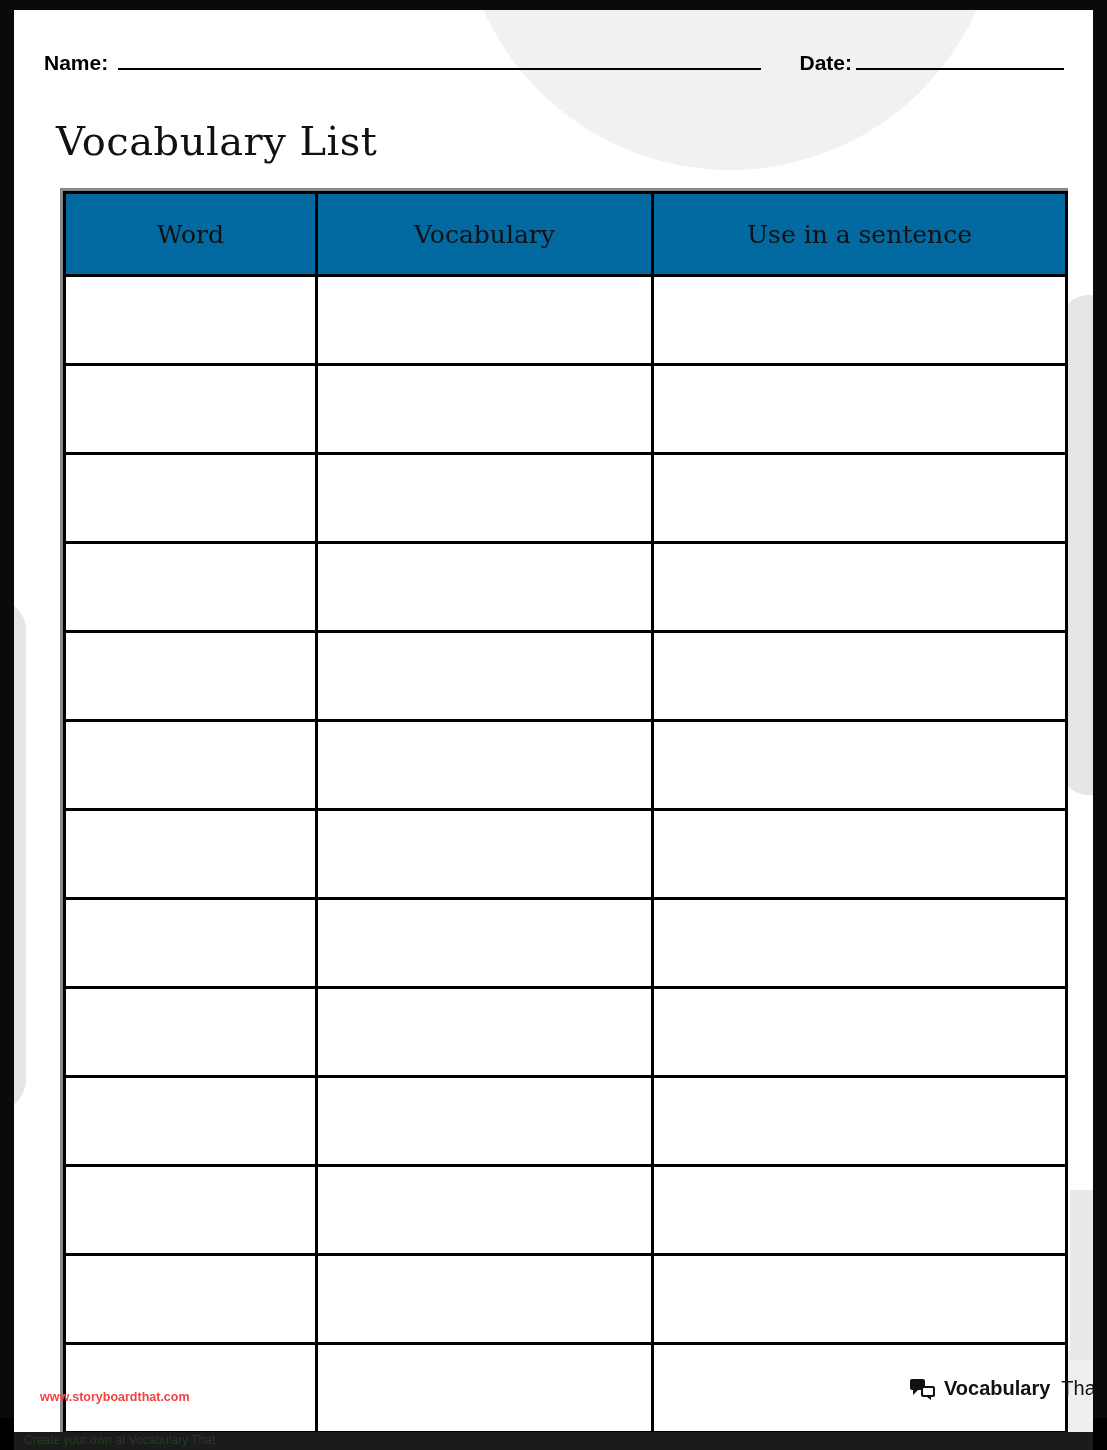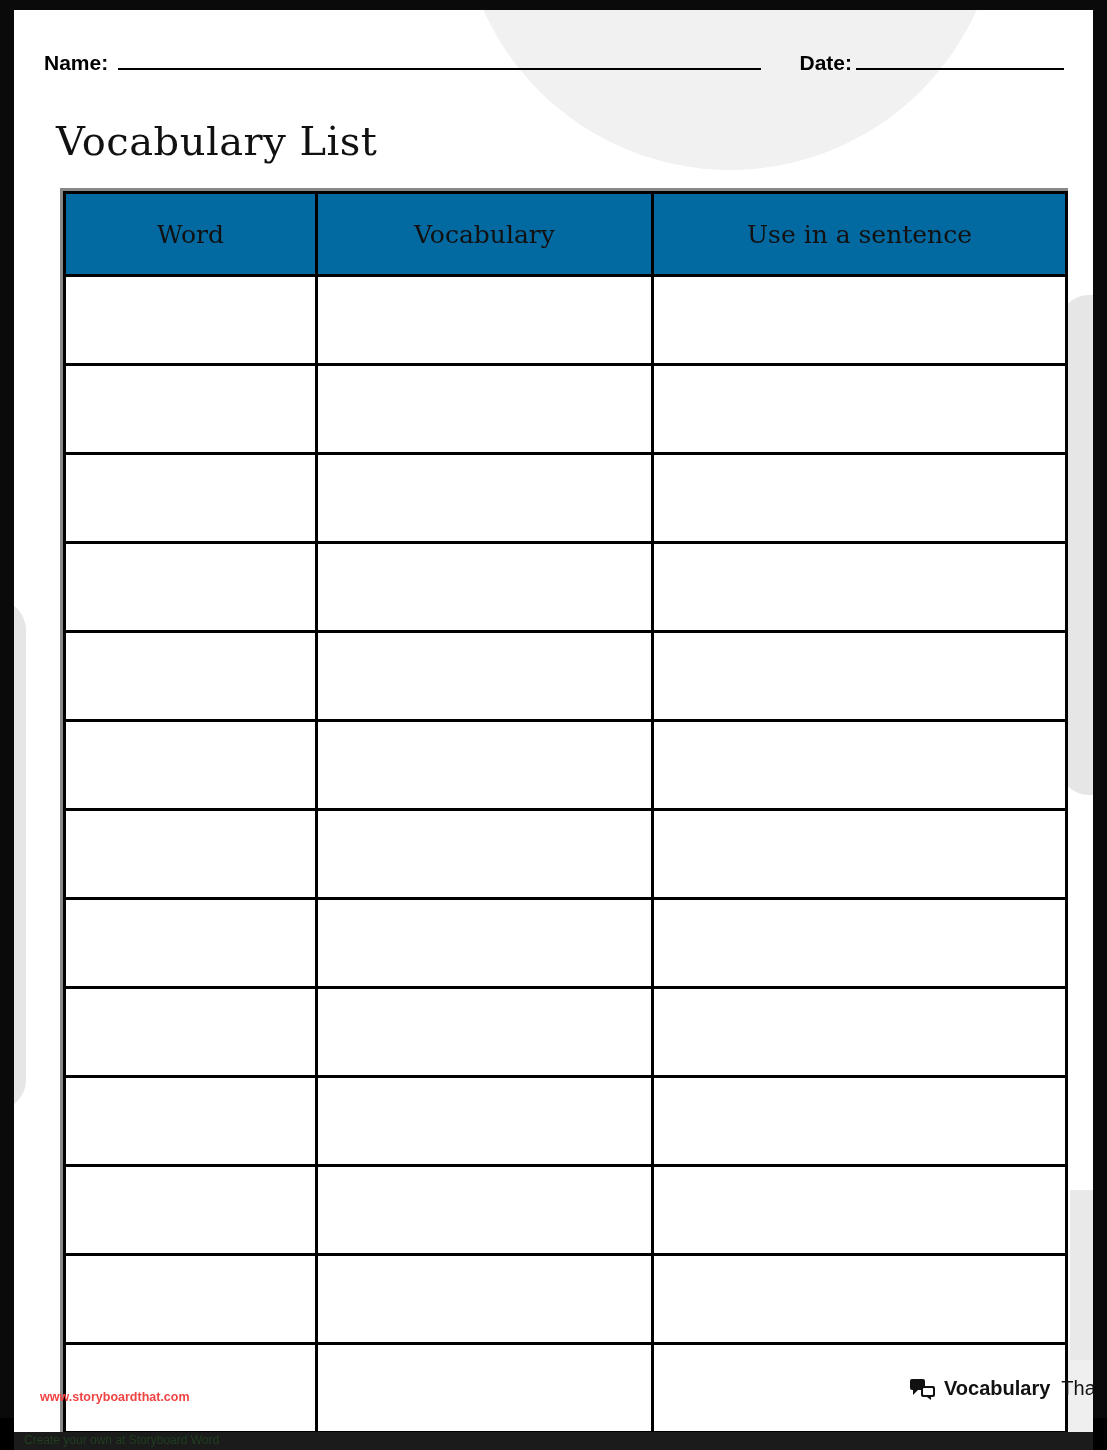--- a/index.html
+++ b/index.html
@@ -341,15 +341,15 @@
         </span>
         <span class="brand-text">
           <span>Vocabulary</span><span class="light">That</span>
         </span>
       </div>
 
     </div>
   </div>
 
   <div class="bottom-strip">
-    <span>Create your own at Storyboard Word</span>
+    <span>Create your own at Vocabulary That</span>
   </div>
 </div>
 
 </body></html>

